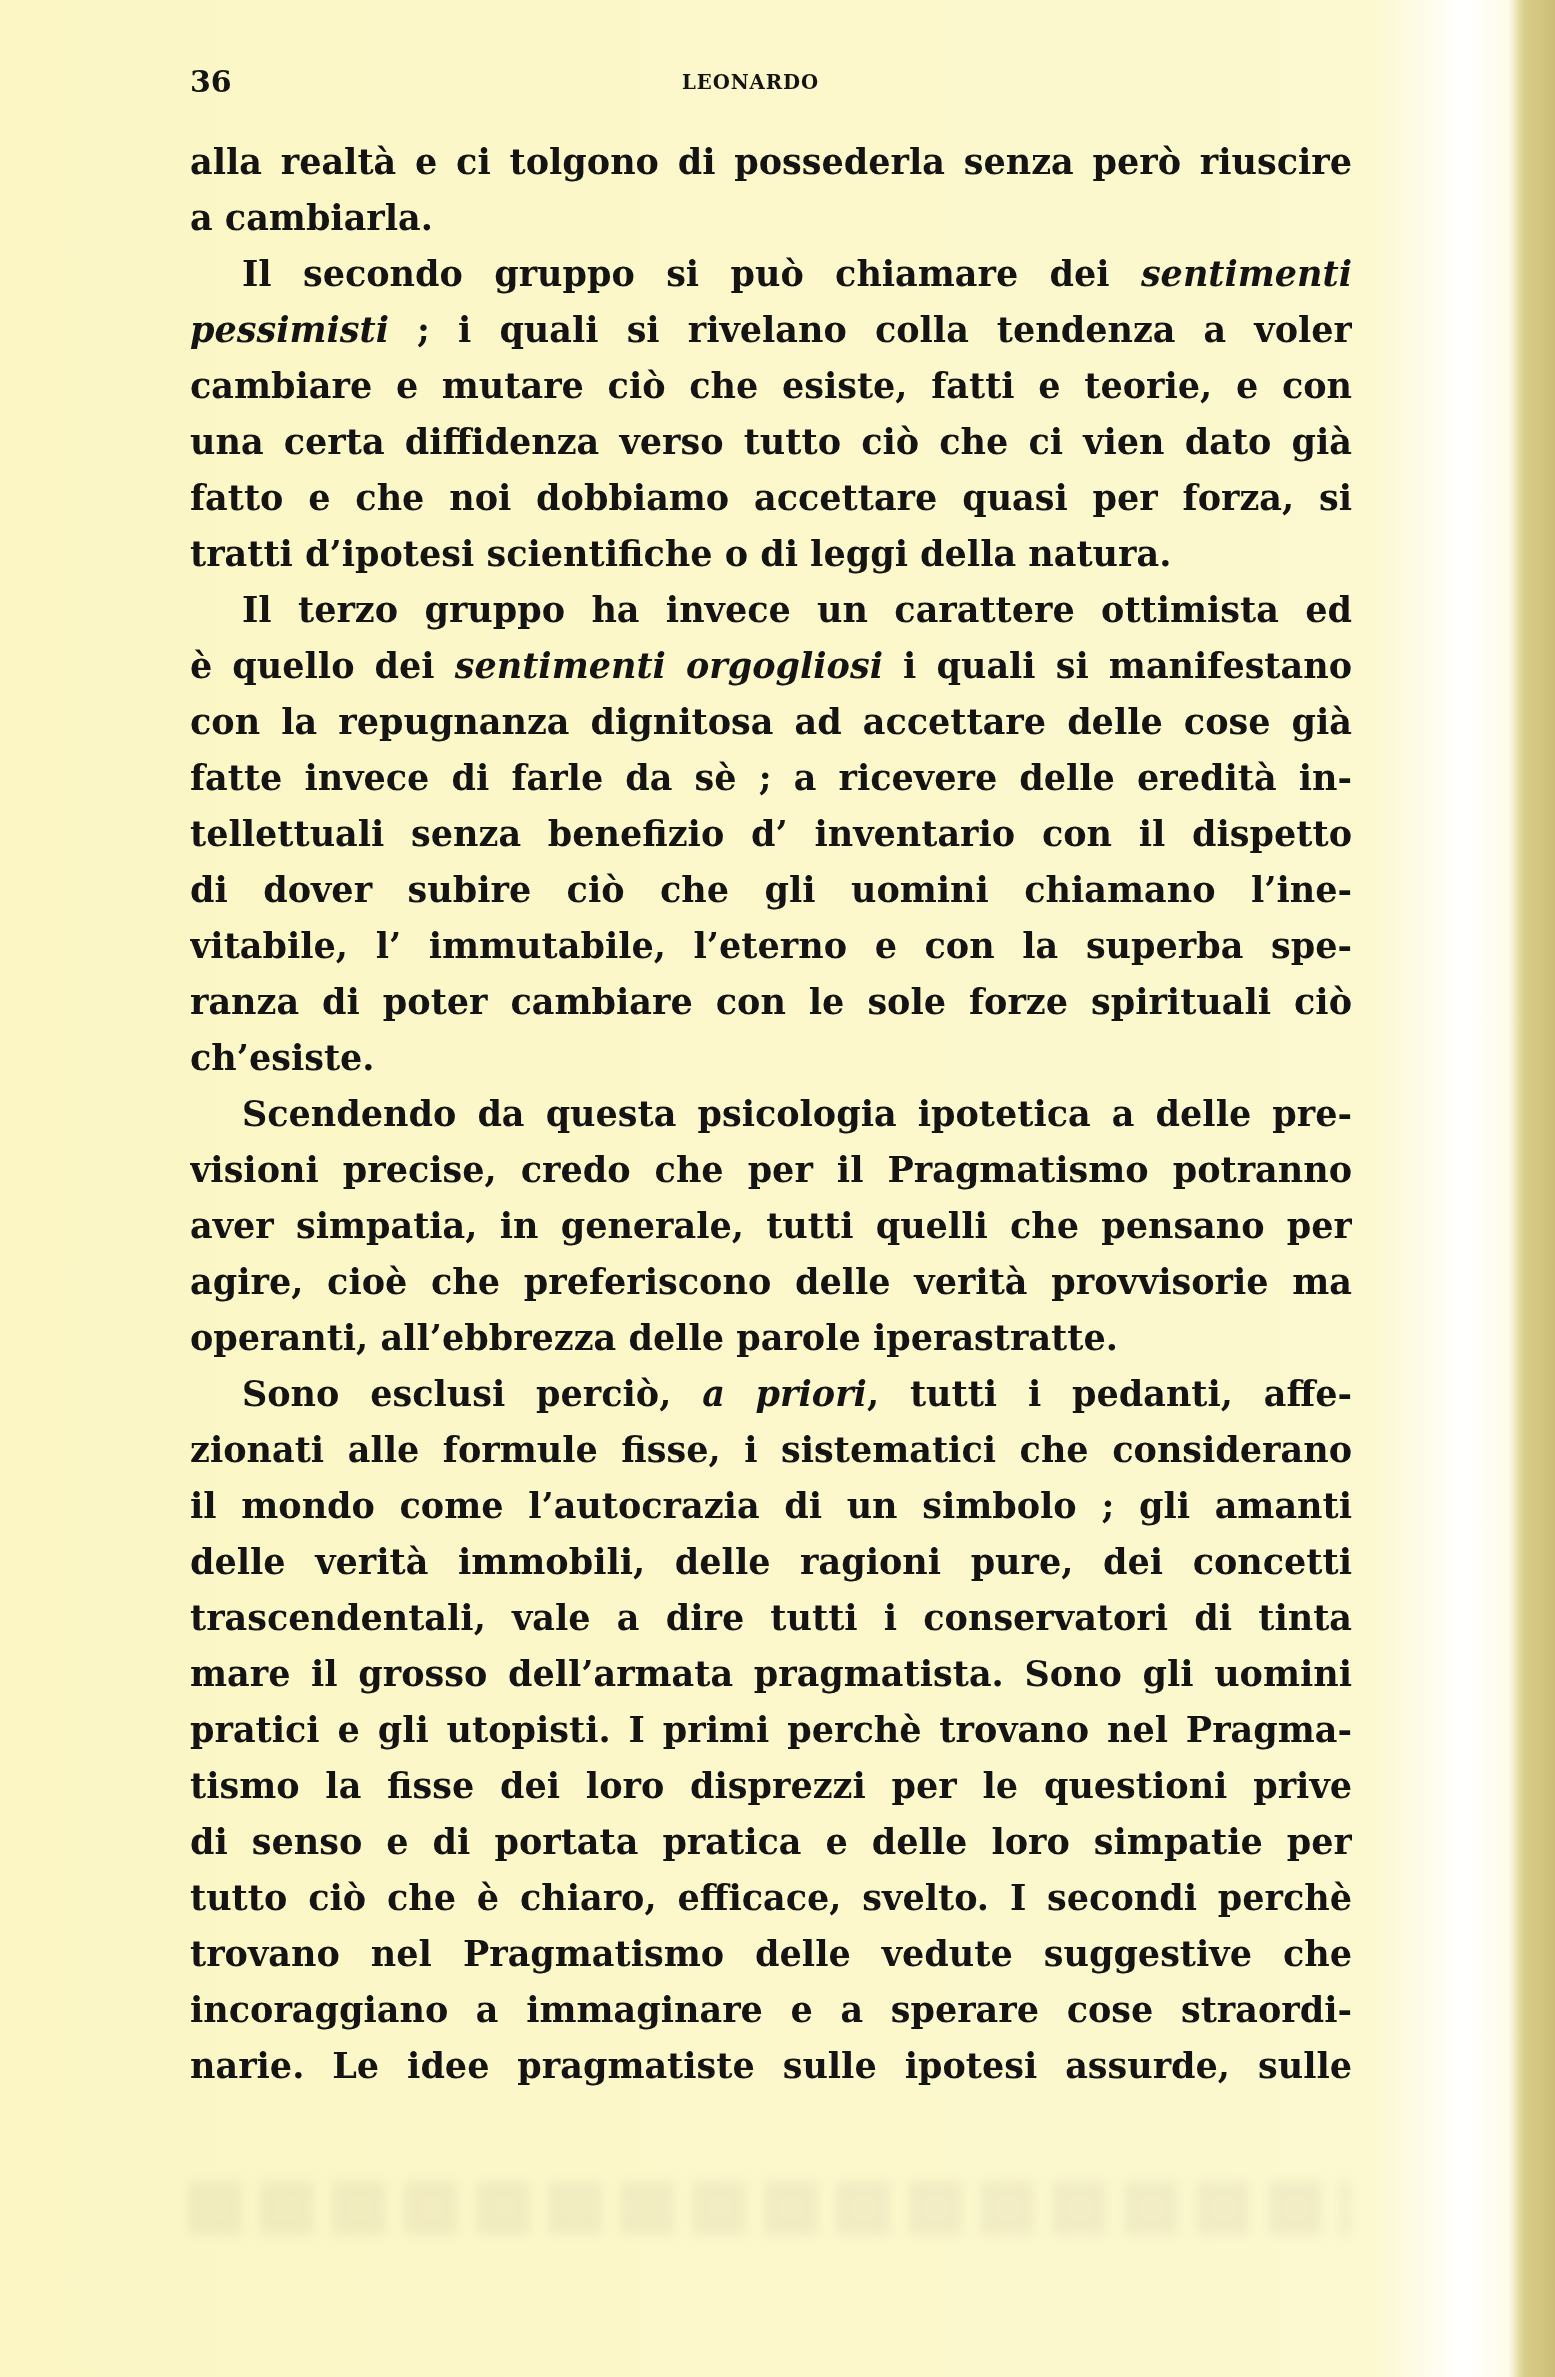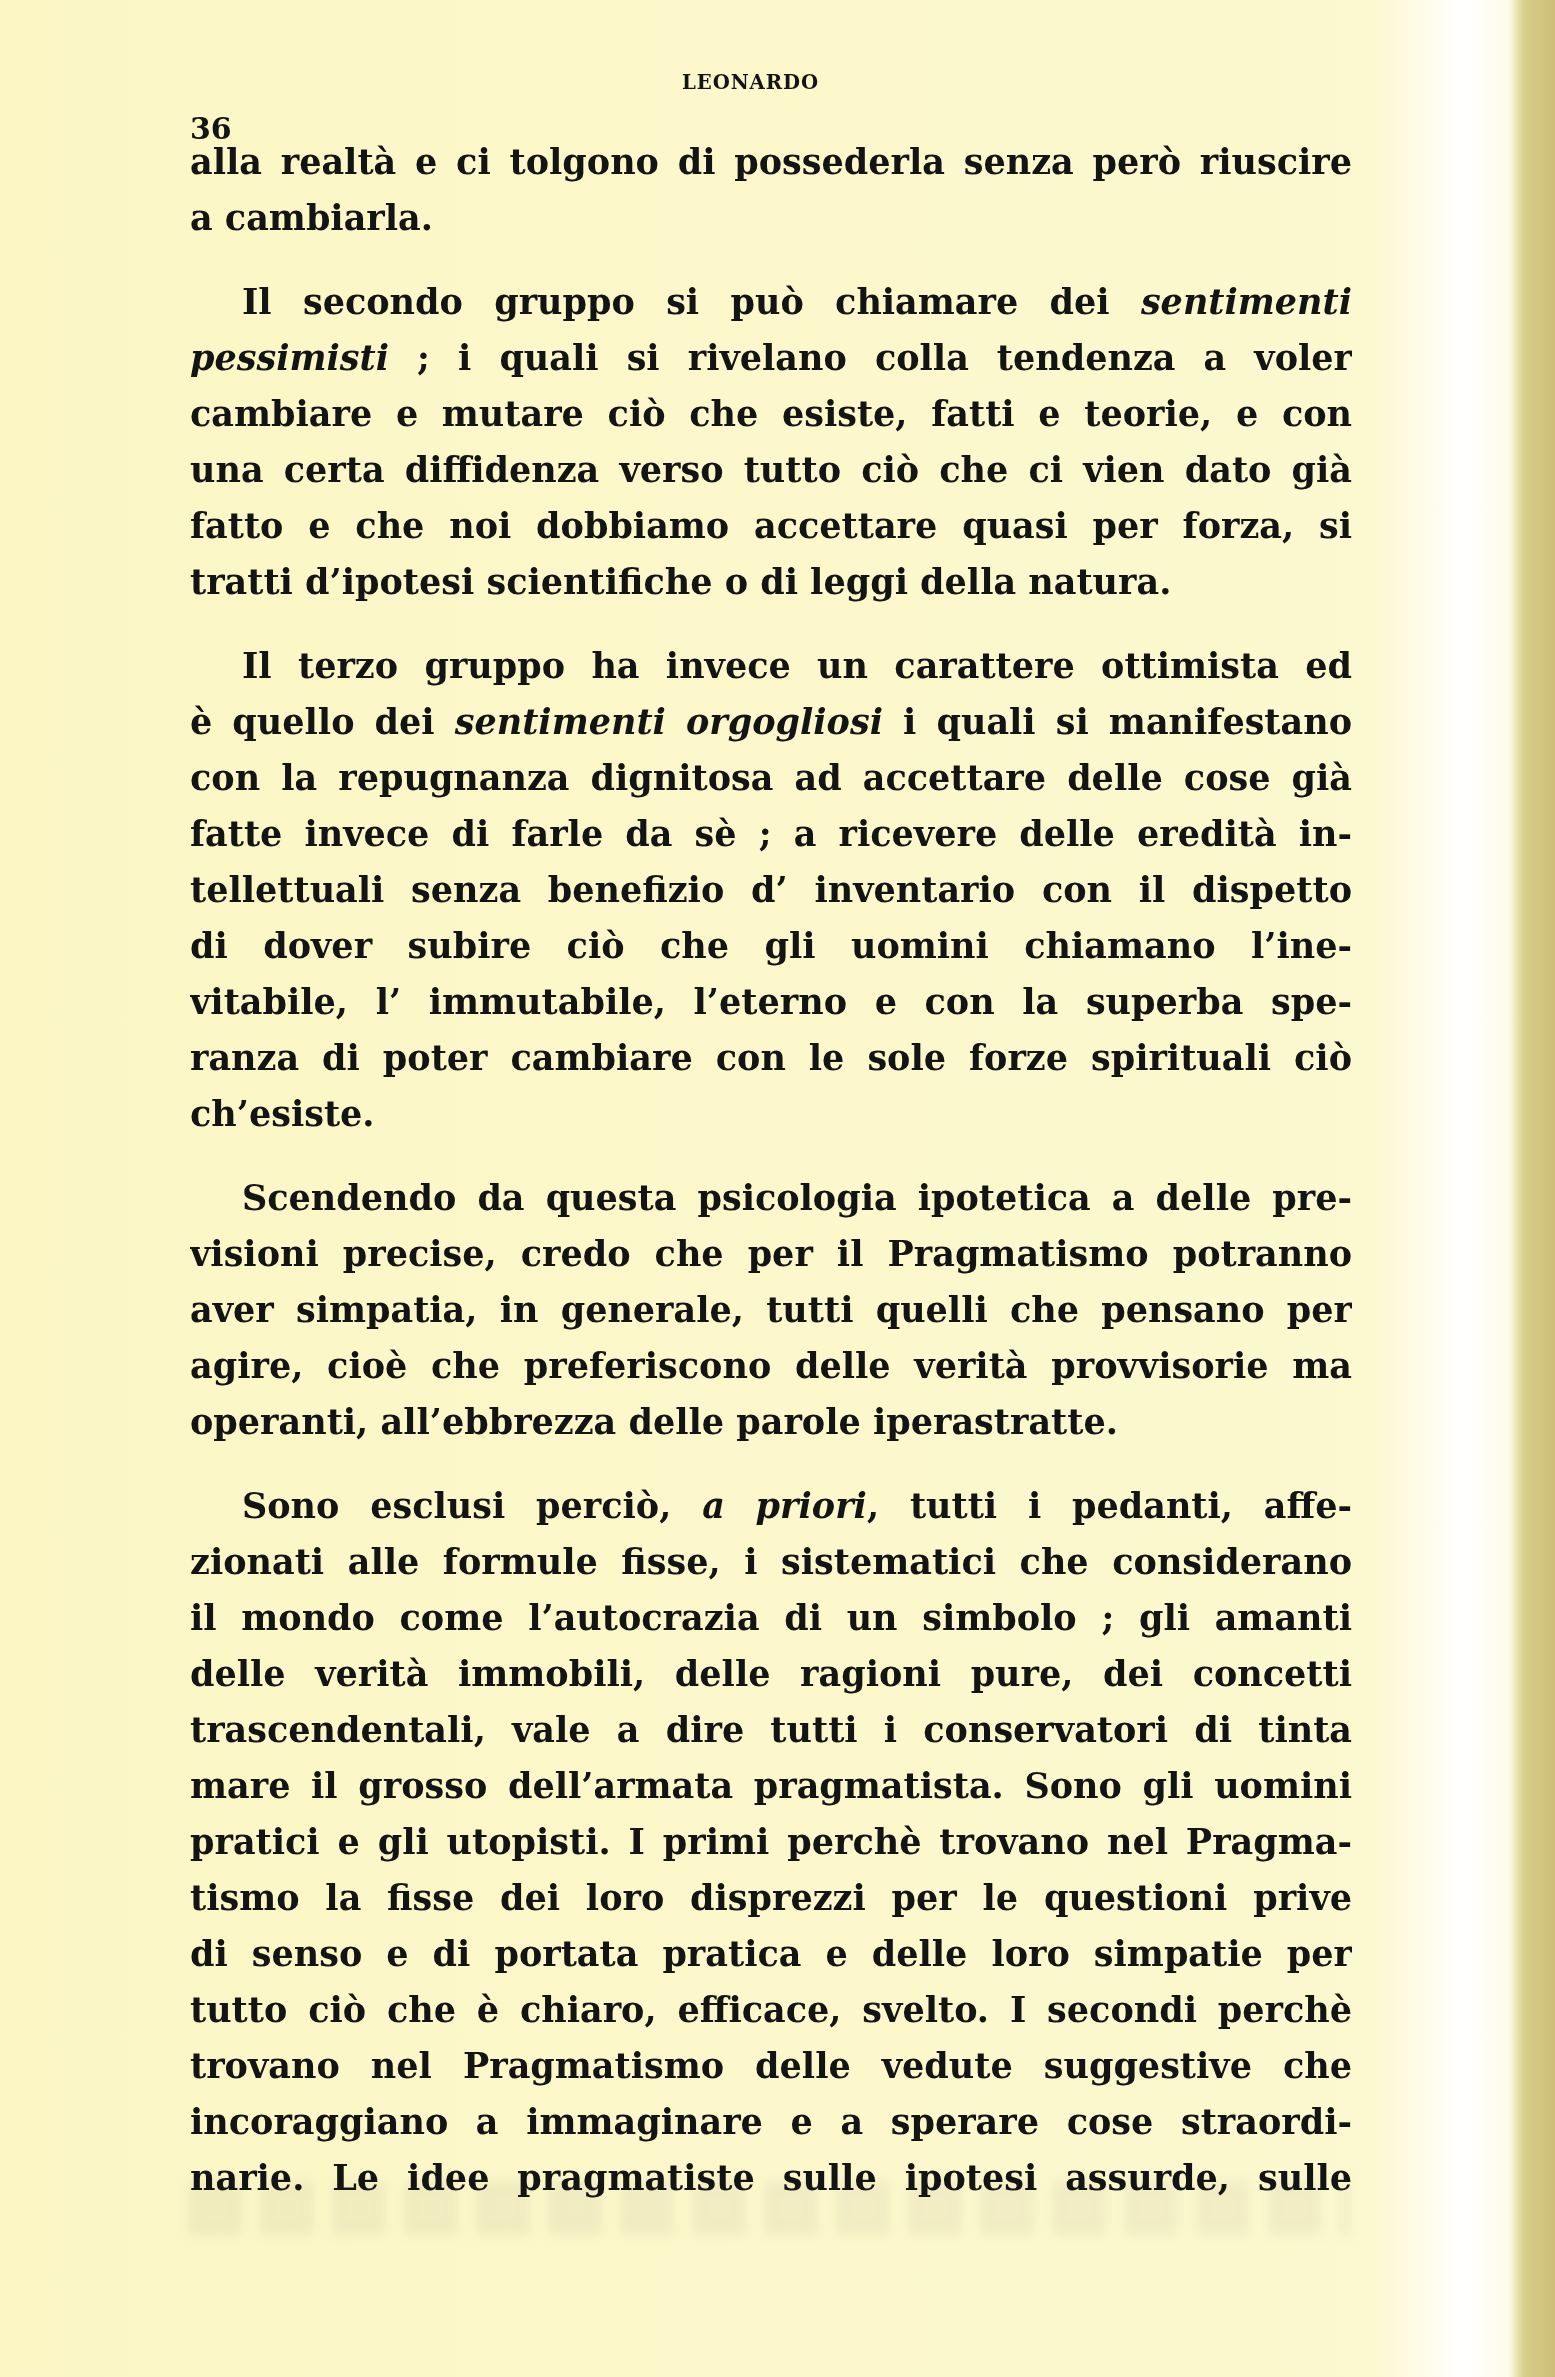--- a/index.html
+++ b/index.html
@@ -28,21 +28,20 @@
     .running-head {
       position: absolute;
       left: 190px; top: 55px;
       width: 1162px; height: 54px;
     }
     .page-number {
       position: absolute;
       left: 0; top: 9px;
       font-size: 30px;
       font-weight: bold;
-      margin-top: 47px;
     }
     .running-title {
       position: absolute;
       left: 492px; top: 16px;
       font-size: 19.7px;
       font-weight: bold;
       letter-spacing: 0.9px;
     }
     .body-text {
       position: absolute;
@@ -53,21 +52,21 @@
       height: 56px;
       line-height: 56px;
       font-size: 35px;
       font-weight: bold;
       text-align: justify;
       text-align-last: justify;
       white-space: nowrap;
       overflow: hidden;
     }
     .line.last { text-align-last: left; }
-    .line.indent { padding-left: 52px; margin-top: 28px; }
+    .line.indent { padding-left: 52px; }
     .line em { font-style: italic; font-weight: bold; }
   </style>
 </head>
 <body>
 
 <div class="page">
   <div class="ghost"></div>
 
   <div class="running-head">
     <span class="page-number">36</span>

